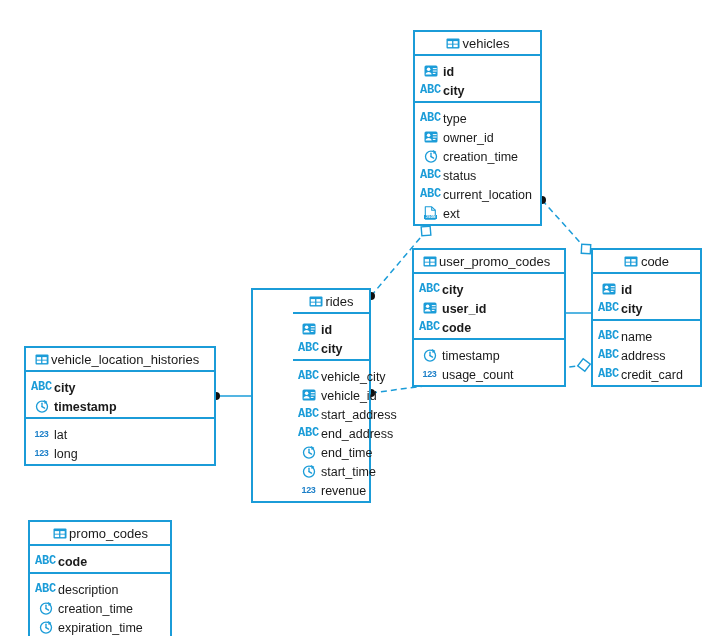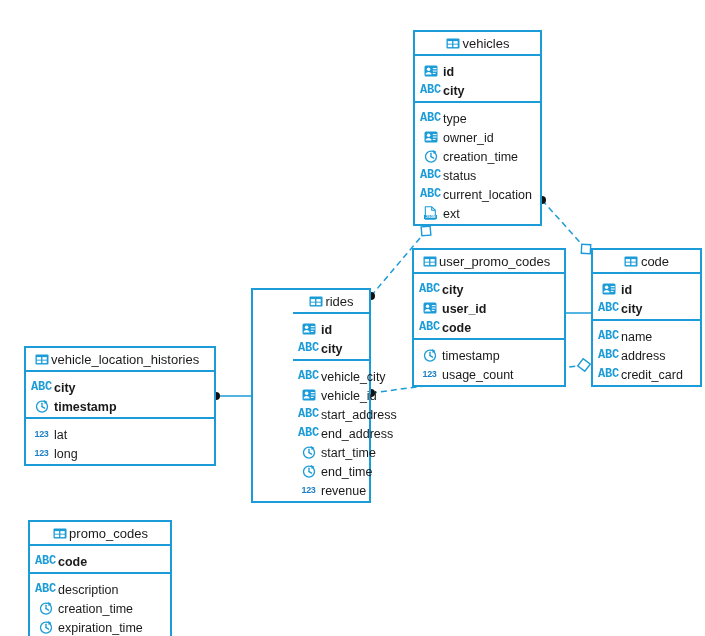--- a/index.html
+++ b/index.html
@@ -306,32 +306,32 @@
         </div>
         <div class="fld">
           <span class="ico">
             <svg width="14" height="14" viewBox="0 0 14 14">
               <circle cx="7" cy="7.6" r="5.5" fill="none" stroke="#1B9CD8" stroke-width="1.3"></circle>
               <path d="M7 7.6 V4.2" stroke="#1B9CD8" stroke-width="1.3" stroke-linecap="round"></path>
               <path d="M7 7.6 L9.6 9.1" stroke="#1B9CD8" stroke-width="1.3" stroke-linecap="round"></path>
               <path d="M9.2 1.7 L11.6 3.0 L9.9 4.1" fill="none" stroke="#1B9CD8" stroke-width="1.2" stroke-linecap="round" stroke-linejoin="round"></path>
             </svg>
           </span>
+          <span class="fname">end_time</span>
+        </div>
+        <div class="fld">
+          <span class="ico">
+            <svg width="14" height="14" viewBox="0 0 14 14">
+              <circle cx="7" cy="7.6" r="5.5" fill="none" stroke="#1B9CD8" stroke-width="1.3"></circle>
+              <path d="M7 7.6 V4.2" stroke="#1B9CD8" stroke-width="1.3" stroke-linecap="round"></path>
+              <path d="M7 7.6 L9.6 9.1" stroke="#1B9CD8" stroke-width="1.3" stroke-linecap="round"></path>
+              <path d="M9.2 1.7 L11.6 3.0 L9.9 4.1" fill="none" stroke="#1B9CD8" stroke-width="1.2" stroke-linecap="round" stroke-linejoin="round"></path>
+            </svg>
+          </span>
           <span class="fname">start_time</span>
-        </div>
-        <div class="fld">
-          <span class="ico">
-            <svg width="14" height="14" viewBox="0 0 14 14">
-              <circle cx="7" cy="7.6" r="5.5" fill="none" stroke="#1B9CD8" stroke-width="1.3"></circle>
-              <path d="M7 7.6 V4.2" stroke="#1B9CD8" stroke-width="1.3" stroke-linecap="round"></path>
-              <path d="M7 7.6 L9.6 9.1" stroke="#1B9CD8" stroke-width="1.3" stroke-linecap="round"></path>
-              <path d="M9.2 1.7 L11.6 3.0 L9.9 4.1" fill="none" stroke="#1B9CD8" stroke-width="1.2" stroke-linecap="round" stroke-linejoin="round"></path>
-            </svg>
-          </span>
-          <span class="fname">end_time</span>
         </div>
         <div class="fld">
           <span class="ico ico-num">123</span>
           <span class="fname">revenue</span>
         </div>
       </div>
     </div>
     <div class="table-node" style="left: 24px; top: 346px; width: 192px;">
       <div class="tbl-title left">
         <span class="ico">

